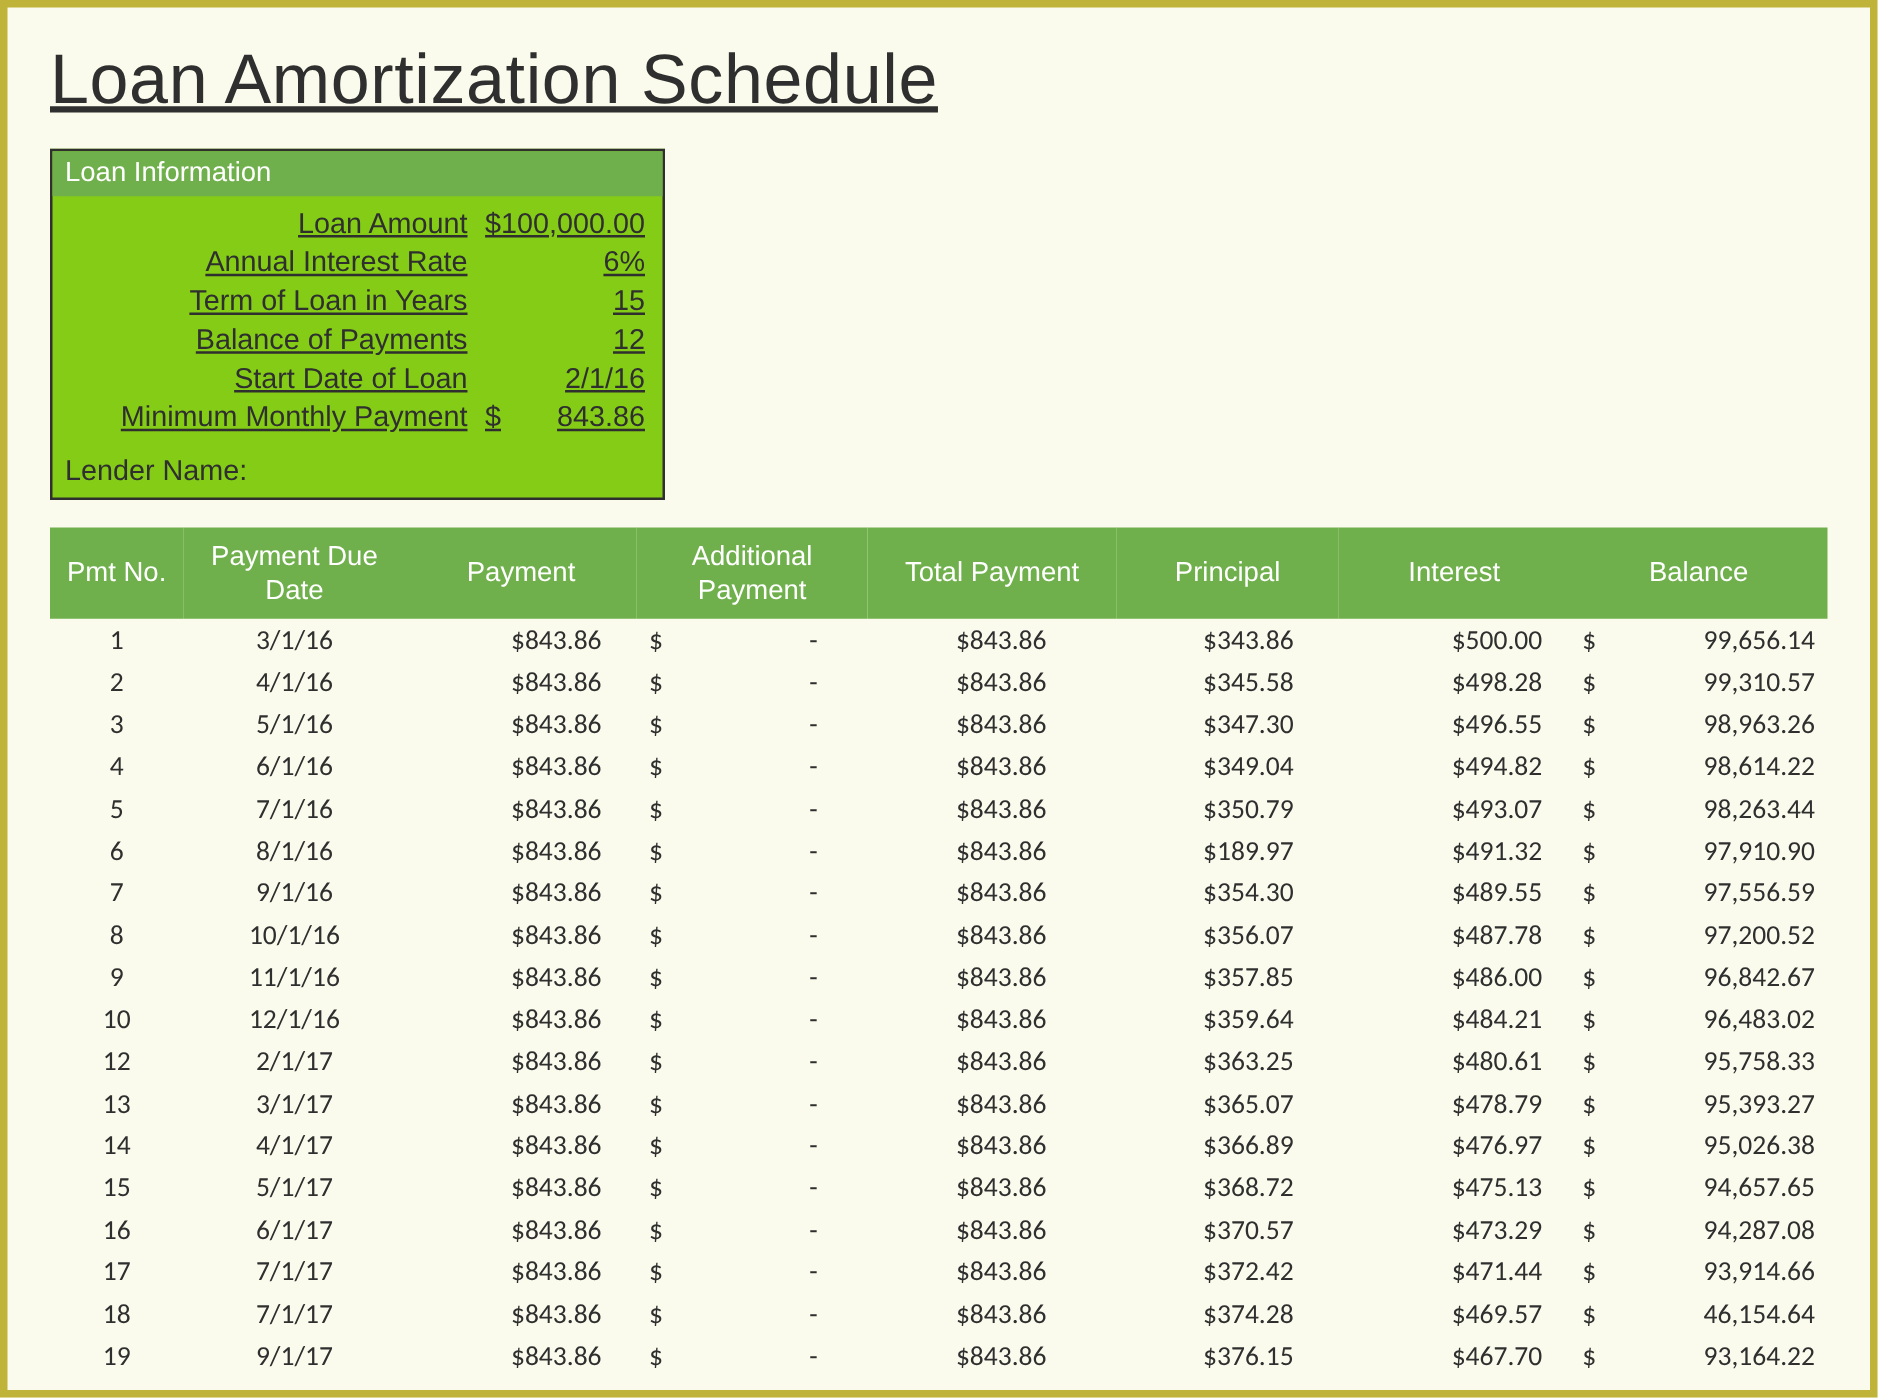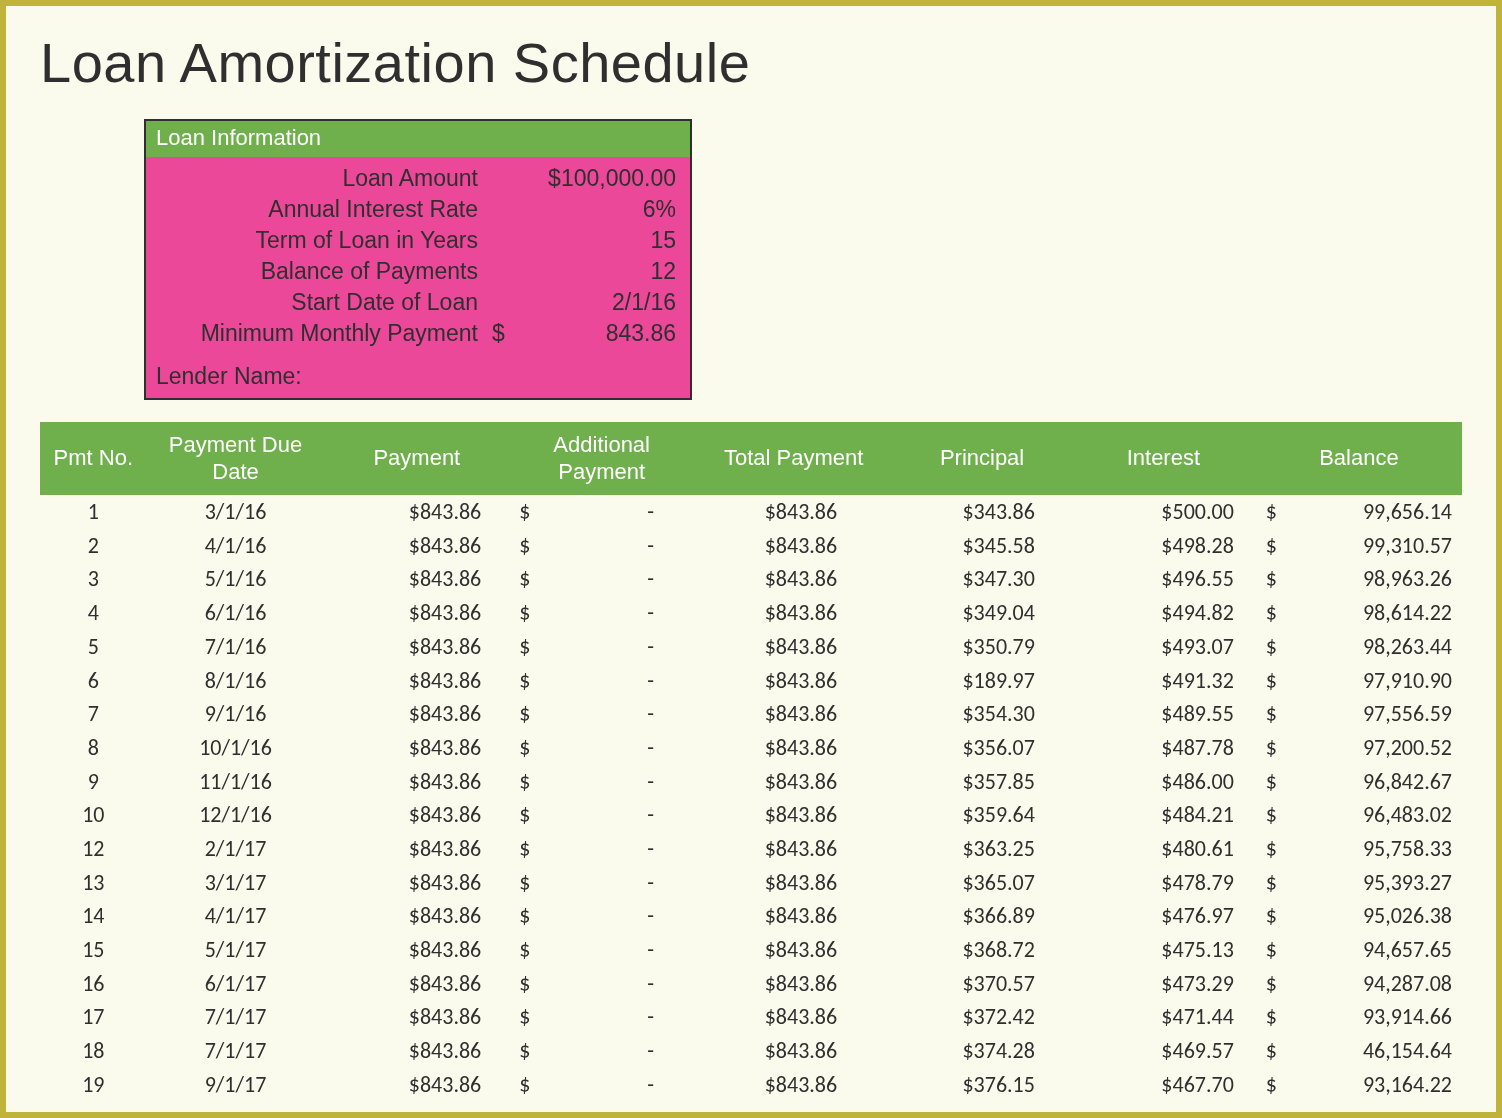--- a/index.html
+++ b/index.html
@@ -9,42 +9,43 @@
     border: 6px solid #c0b33a;
     padding: 18px 34px 0 34px;
     overflow: hidden;
   }
   .title {
     font-size: 56px;
     font-weight: 300;
     color: #2f2f2f;
     margin: 6px 0 24px 0;
     letter-spacing: 0.5px;
+    text-decoration: underline;
   }
   .info-wrap {
-    margin-left: 104px;
     border: 2px solid #2f2f2f;
-    width: 548px;
-    background: #ec4899;
+    width: 492px;
+    background: #84cc16;
   }
   .info-header {
     background: #70b04c;
     color: #fff;
     font-size: 22px;
     font-weight: 400;
     padding: 4px 10px 6px 10px;
   }
   .info-body { padding: 6px 0 6px 0; }
   .info-row {
     display: flex;
     align-items: center;
     font-size: 23px;
     color: #2f2f2f;
     line-height: 1.35;
     padding: 0 14px 0 6px;
+    text-decoration: underline;
   }
   .info-label { flex: 0 0 340px; text-align: right; padding-right: 14px; }
   .info-val { flex: 1; text-align: right; font-family: "Century Gothic", "Avant Garde", sans-serif; }
   .info-val.split { display: flex; justify-content: space-between; }
   .lender {
     font-size: 23px;
     color: #2f2f2f;
     padding: 8px 10px 8px 10px;
   }
   .sched {

